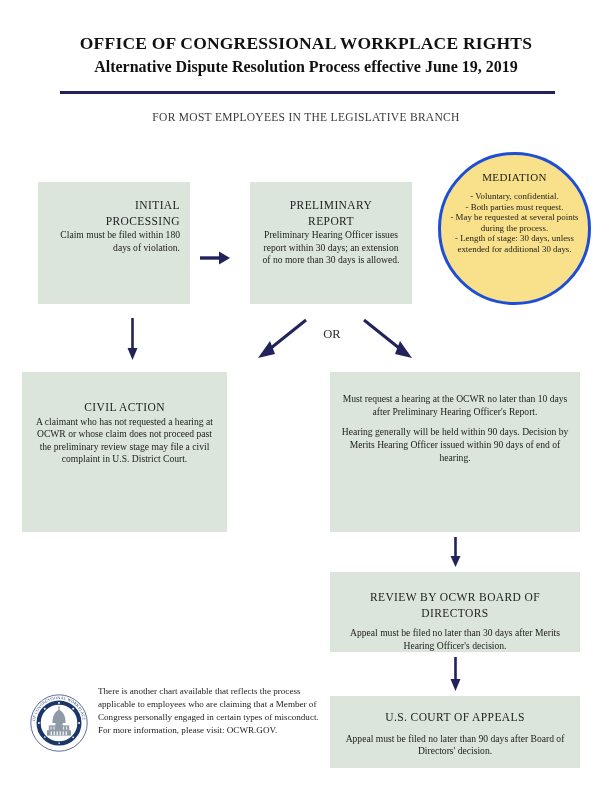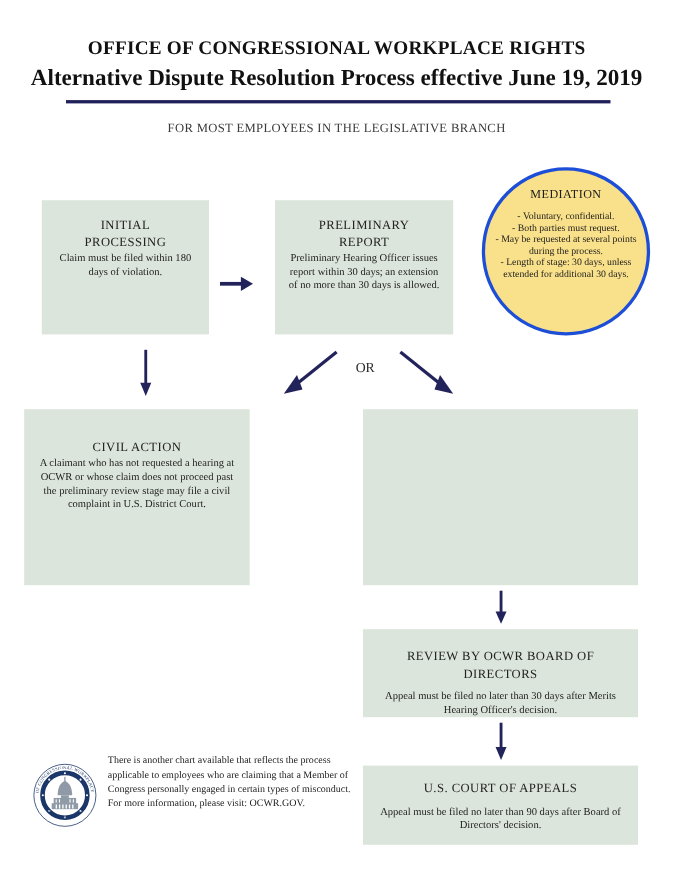--- a/index.html
+++ b/index.html
@@ -20,21 +20,21 @@
   
   .title-1 {
     position: absolute; left: 0; top: 33px; width: 612px;
     text-align: center;
     font-size: 17.5px; font-weight: bold; letter-spacing: 0.2px;
     color: #111111;
   }
   .title-2 {
     position: absolute; left: 0; top: 58px; width: 612px;
     text-align: center;
-    font-size: 21px; font-weight: bold; letter-spacing: 0px;
+    font-size: 16px; font-weight: bold; letter-spacing: 0px;
     color: #111111;
   }
   .title-rule {
     position: absolute; left: 60px; top: 91px; width: 495px; height: 3px;
     background: #20205a;
   }
   .subtitle {
     position: absolute; left: 0; top: 111px; width: 612px;
     text-align: center;
     font-size: 11.5px; letter-spacing: 0.3px; color: #3a3a3a;
@@ -58,21 +58,21 @@
   .box .body {
     font-size: 9.6px;
     line-height: 1.32;
     color: #222222;
   }
   .box .body.tight { margin-top: 7px; }
   .box .body p { margin: 0 0 8px 0; }
   .box .body p:last-child { margin-bottom: 0; }
 
   
-  #box-initial   { left: 38px;  top: 182px; width: 152px; height: 122px; padding-top: 16px; }
+  #box-initial   { left: 38px;  top: 182px; width: 152px; height: 122px; padding-top: 16px; text-align: right; }
   #box-prelim    { left: 250px; top: 182px; width: 162px; height: 122px; padding-top: 16px; }
   #box-civil     { left: 22px;  top: 372px; width: 205px; height: 160px; padding-top: 28px; }
   #box-admin     { left: 330px; top: 372px; width: 250px; height: 160px; padding-top: 14px; }
   #box-review    { left: 330px; top: 572px; width: 250px; height: 80px;  padding-top: 18px; }
   #box-appeals   { left: 330px; top: 696px; width: 250px; height: 72px;  padding-top: 14px; }
 
   
   #mediation {
     position: absolute;
     left: 438px; top: 152px;
@@ -167,20 +167,24 @@
     <line x1="6" y1="4" x2="46" y2="36" stroke="#23235c" stroke-width="3"></line>
     <polygon points="42,25 54,42 37,38" fill="#23235c"></polygon>
   </svg>
 
   <div class="box" id="box-civil">
     <div class="hdr">CIVIL ACTION</div>
     <div class="body">A claimant who has not requested a hearing at OCWR or whose claim does not proceed past the preliminary review stage may file a civil complaint in U.S. District Court.</div>
   </div>
 
   <div class="box" id="box-admin">
+    <div class="body tight">
+      <p>Must request a hearing at the OCWR no later than 10 days after Preliminary Hearing Officer's Report.</p>
+      <p>Hearing generally will be held within 90 days. Decision by Merits Hearing Officer issued within 90 days of end of hearing.</p>
+    </div>
   </div>
 
   <svg class="arrow-svg" style="left:446px; top:536px;" width="20" height="34" viewBox="0 0 20 34">
     <line x1="9.5" y1="1" x2="9.5" y2="22" stroke="#23235c" stroke-width="2.6"></line>
     <polygon points="4.5,20 9.5,31 14.5,20" fill="#23235c"></polygon>
   </svg>
 
   <div class="box" id="box-review">
     <div class="hdr">REVIEW BY OCWR BOARD OF DIRECTORS</div>
     <div class="body" style="margin-top:6px">Appeal must be filed no later than 30 days after Merits Hearing Officer's decision.</div>

